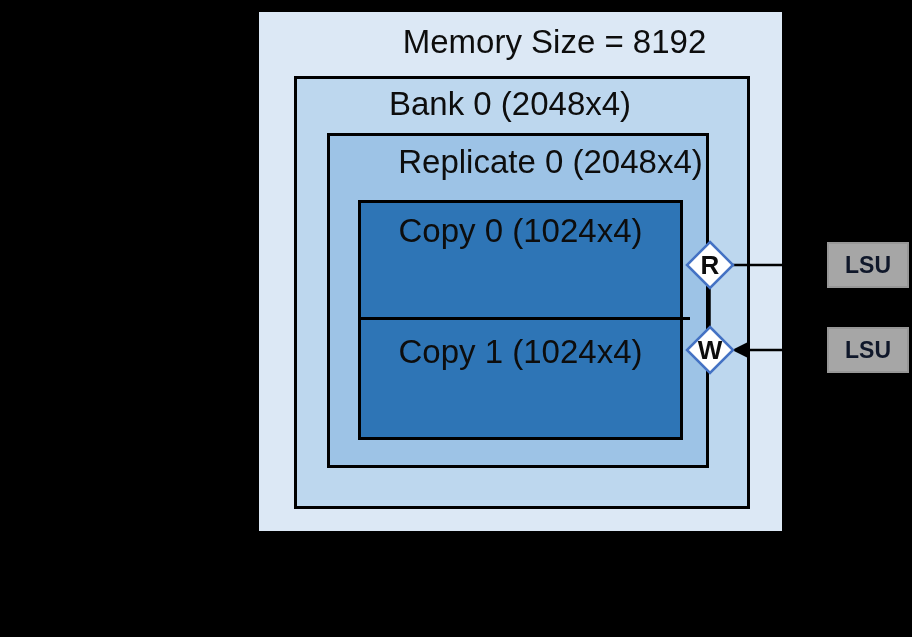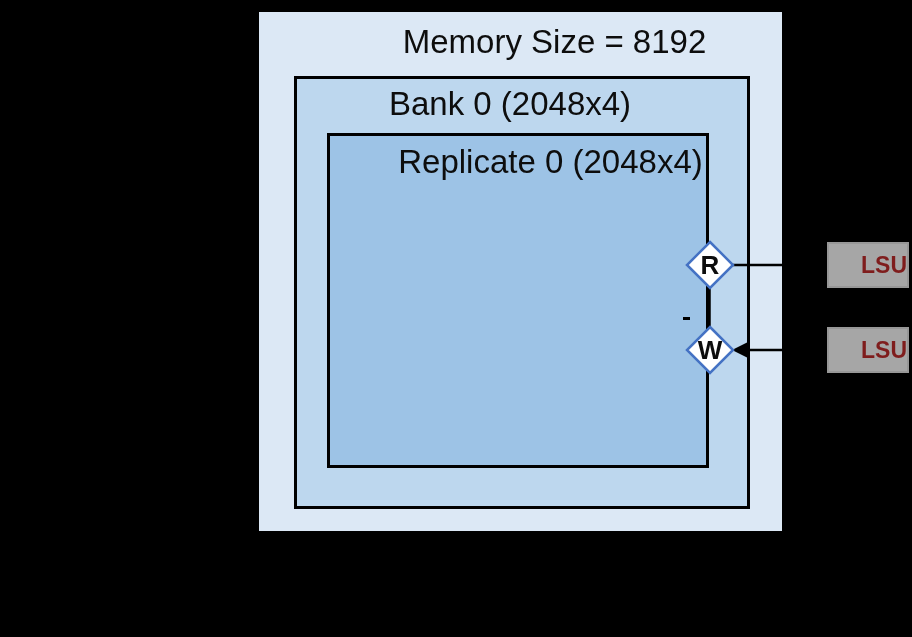--- a/index.html
+++ b/index.html
@@ -65,40 +65,45 @@
     font-size: 26px;
     font-weight: bold;
     fill: #0d0d0d;
   }
 
   
   .lsu-box {
     width: 82px; height: 46px;
     background: #a6a6a6;
     border: 2px solid #979797;
-    color: #7f1d1d;
+    color: #0f172a;
     font-size: 23px;
     font-weight: bold;
-    text-align: right;
+    text-align: center;
     line-height: 42px;
   }
   .lsu-read  { left: 827px; top: 242px; }
   .lsu-write { left: 827px; top: 327px; }
 </style>
 </head>
 <body>
 
 <div id="canvas">
 
   <div class="abs outer-box"></div>
 
   <div class="abs bank-box"></div>
 
   <div class="abs replicate-box"></div>
 
+  <div class="abs copies-group">
+    <div class="copy-divider abs"></div>
+    <div class="box-label lbl-copy0">Copy 0 (1024x4)</div>
+    <div class="box-label lbl-copy1">Copy 1 (1024x4)</div>
+  </div>
 
   <div class="abs box-label lbl-memory">Memory Size = 8192</div>
   <div class="abs box-label lbl-bank">Bank 0 (2048x4)</div>
   <div class="abs box-label lbl-replicate">Replicate 0 (2048x4)</div>
 
   <svg id="overlay" viewBox="0 0 912 637" xmlns="http://www.w3.org/2000/svg">
 
     <line x1="683" y1="318.5" x2="690" y2="318.5" stroke="#000" stroke-width="3"></line>
 
     <line x1="709.5" y1="286" x2="709.5" y2="330" stroke="#000" stroke-width="2.5"></line>

